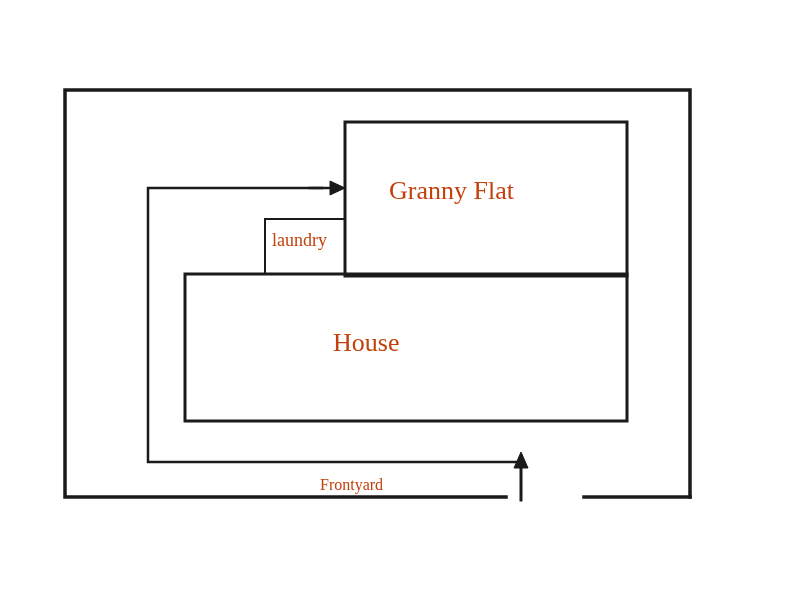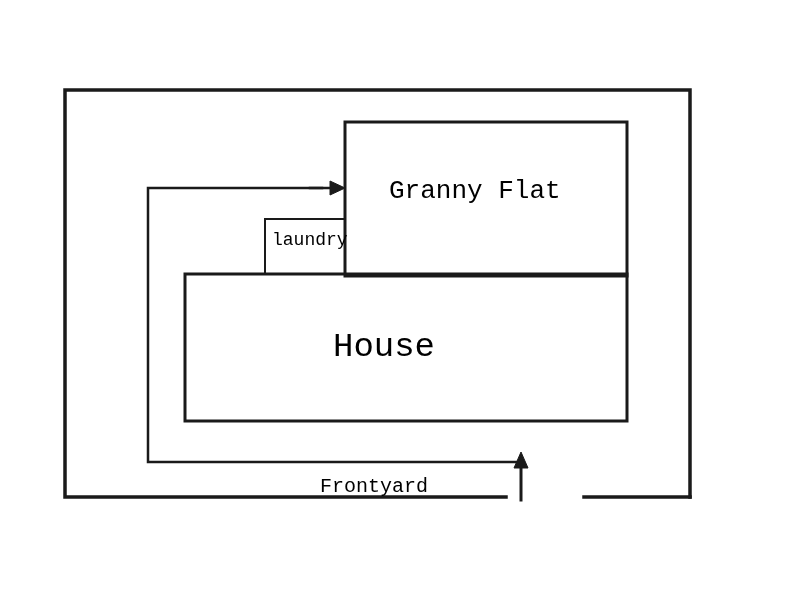--- a/index.html
+++ b/index.html
@@ -28,45 +28,45 @@
     display: block;
   }
   .plan-line {
     stroke: #1a1a1a;
     fill: none;
     stroke-linecap: square;
     stroke-linejoin: miter;
   }
   .label {
     position: absolute;
-    color: #000000;
-    font-family: Liberation Mono, monospace;
+    color: #c2410c;
+    font-family: Liberation Serif, serif;
     white-space: nowrap;
     line-height: 1;
   }
   #label-granny-flat {
     left: 389px;
     top: 178px;
     font-size: 26px;
   }
   #label-house {
     left: 333px;
     top: 330px;
-    font-size: 34px;
+    font-size: 26px;
   }
   #label-laundry {
     left: 272px;
     top: 231px;
     font-size: 18px;
     text-align: right;
   }
   #label-frontyard {
     left: 320px;
     top: 477px;
-    font-size: 20px;
+    font-size: 16px;
   }
 </style>
 </head>
 <body>
 
 <div id="diagram-root">
 
   <svg id="floorplan" viewBox="0 0 800 600">
 
     <g>

